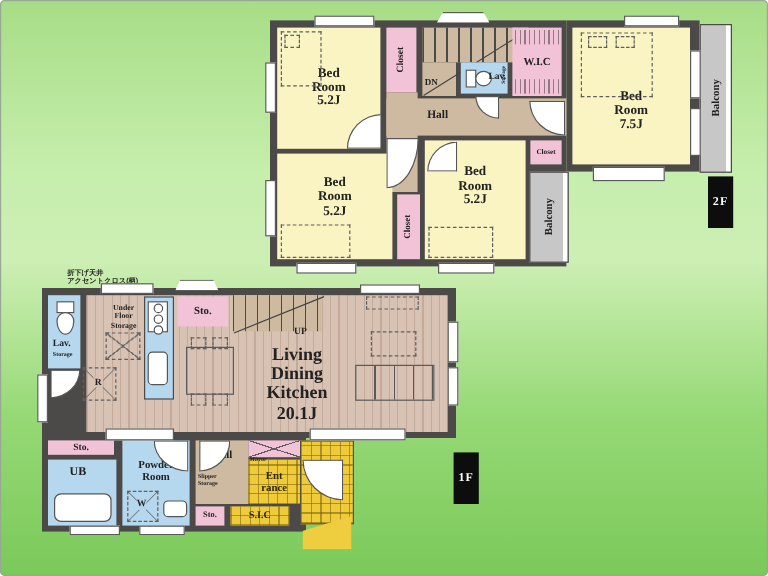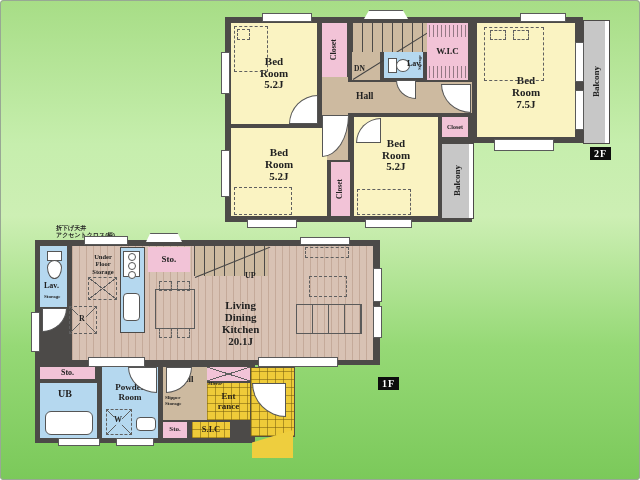--- a/index.html
+++ b/index.html
@@ -30,21 +30,21 @@
   .arc{position:absolute; background:#fff; border:1px solid #555;}
   .dashed{position:absolute; border:1px dashed #5f5f5f;}
   .solidbox{position:absolute; border:1.5px solid #5a5a5a;}
   .xbox{background-image:
      linear-gradient(to top right, transparent calc(50% - .5px), #5f5f5f calc(50% - .5px) calc(50% + .5px), transparent calc(50% + .5px)),
      linear-gradient(to bottom right, transparent calc(50% - .5px), #5f5f5f calc(50% - .5px) calc(50% + .5px), transparent calc(50% + .5px));}
   .treads{position:absolute; background-color:#cdbaa0;
      background-image:repeating-linear-gradient(90deg,#4c4a48 0 1px, transparent 1px 10px);}
   .diag{position:absolute; height:1px; background:#434343; transform-origin:0 50%;}
   .flabel{position:absolute; background:#0d0d0d; color:#fff; font-weight:bold;
-     font-size:10px; padding:1px 4px; letter-spacing:1px;}
+     font-size:10px; padding:16px 4px; letter-spacing:1px;}
   .balc{border:1px solid #4c4a48;}
   .rail-r{background-image:linear-gradient(90deg, transparent 0 calc(100% - 4px), #ffffff calc(100% - 4px));}
   .wicband{position:absolute; left:2px; right:2px; height:12px;
      background-image:repeating-linear-gradient(90deg, rgba(70,60,65,.55) 0 1px, transparent 1px 4px);}
   .burner{width:6px;height:6px;border:1px solid #555;border-radius:50%;background:#fff;margin:1px auto;}
   .tiny{font-weight:bold;}
 </style>
 </head>
 <body>
 
@@ -144,21 +144,21 @@
   <div>
 
     <div class="abs ml tiny" style="left:56px;top:225px;font-size:6px;line-height:1.2;font-family:'Liberation Sans',sans-serif;">折下げ天井
 アクセントクロス(柄)</div>
     <div class="diag" style="left:96px;top:240px;width:34px;transform:rotate(33deg);"></div>
 
     <div class="wall" style="left:35px;top:240px;width:345px;height:125px;"></div>
     <div class="wall" style="left:35px;top:365px;width:220px;height:78px;"></div>
 
     <div class="room wood" style="left:72px;top:246px;width:301px;height:114px;">
-      <span class="ml" style="font-size:11px;position:absolute;left:150px;top:54px;">Living
+      <span class="ml" style="font-size:15px;position:absolute;left:150px;top:42px;">Living
 Dining
 Kitchen
 20.1J</span>
     </div>
 
     <div class="room blue" style="left:40px;top:246px;width:27px;height:61px;">
       <span class="abs" style="left:7px;top:5px;width:13px;height:8px;background:#fff;border:1px solid #555;"></span>
       <span class="abs" style="left:7px;top:14px;width:13px;height:17px;background:#fff;border:1px solid #555;border-radius:50% 50% 50% 50%/40% 40% 60% 60%;"></span>
       <span style="font-size:8px;position:absolute;left:4px;top:36px;">Lav.</span>
       <span style="font-size:5px;position:absolute;left:4px;top:48px;">Storage</span>
@@ -217,21 +217,21 @@
     </div>
     <div class="room pink" style="left:163px;top:422px;width:24px;height:16px;">
       <span style="font-size:7px;">Sto.</span>
     </div>
     <div class="room pink xbox" style="left:207px;top:367px;width:43px;height:14px;"></div>
     <span class="abs" style="left:208px;top:381px;font-size:5px;font-style:italic;font-weight:bold;z-index:2;">Mirror</span>
     <div class="room tile" style="left:207px;top:383px;width:43px;height:37px;">
       <span class="ml" style="font-size:9px;color:#2b2417;font-family:Liberation Serif, serif;">Ent
 rance</span>
     </div>
-    <div class="room tile" style="left:192px;top:422px;width:38px;height:16px;">
+    <div class="room tile" style="left:192px;top:422px;width:49px;height:16px;">
       <span style="font-size:8.5px;color:#2b2417;">S.I.C</span>
     </div>
 
     <div class="room tile" style="left:250px;top:367px;width:43px;height:68px;border:1px solid #55503d;"></div>
     <div class="abs" style="left:252px;top:430px;width:41px;height:28px;background:#eece3e;clip-path:polygon(0 45%,100% 0,100% 100%,0 100%);"></div>
 
     <div class="arc" style="left:42px;top:308px;width:23px;height:22px;border-radius:0 0 100% 0;"></div>
     <div class="arc" style="left:128px;top:367px;width:27px;height:24px;border-radius:0 0 0 100%;"></div>
     <div class="arc" style="left:166px;top:367px;width:24px;height:24px;border-radius:0 0 100% 0;"></div>
     <div class="arc" style="left:252px;top:383px;width:32px;height:32px;border-radius:0 0 0 100%;"></div>

